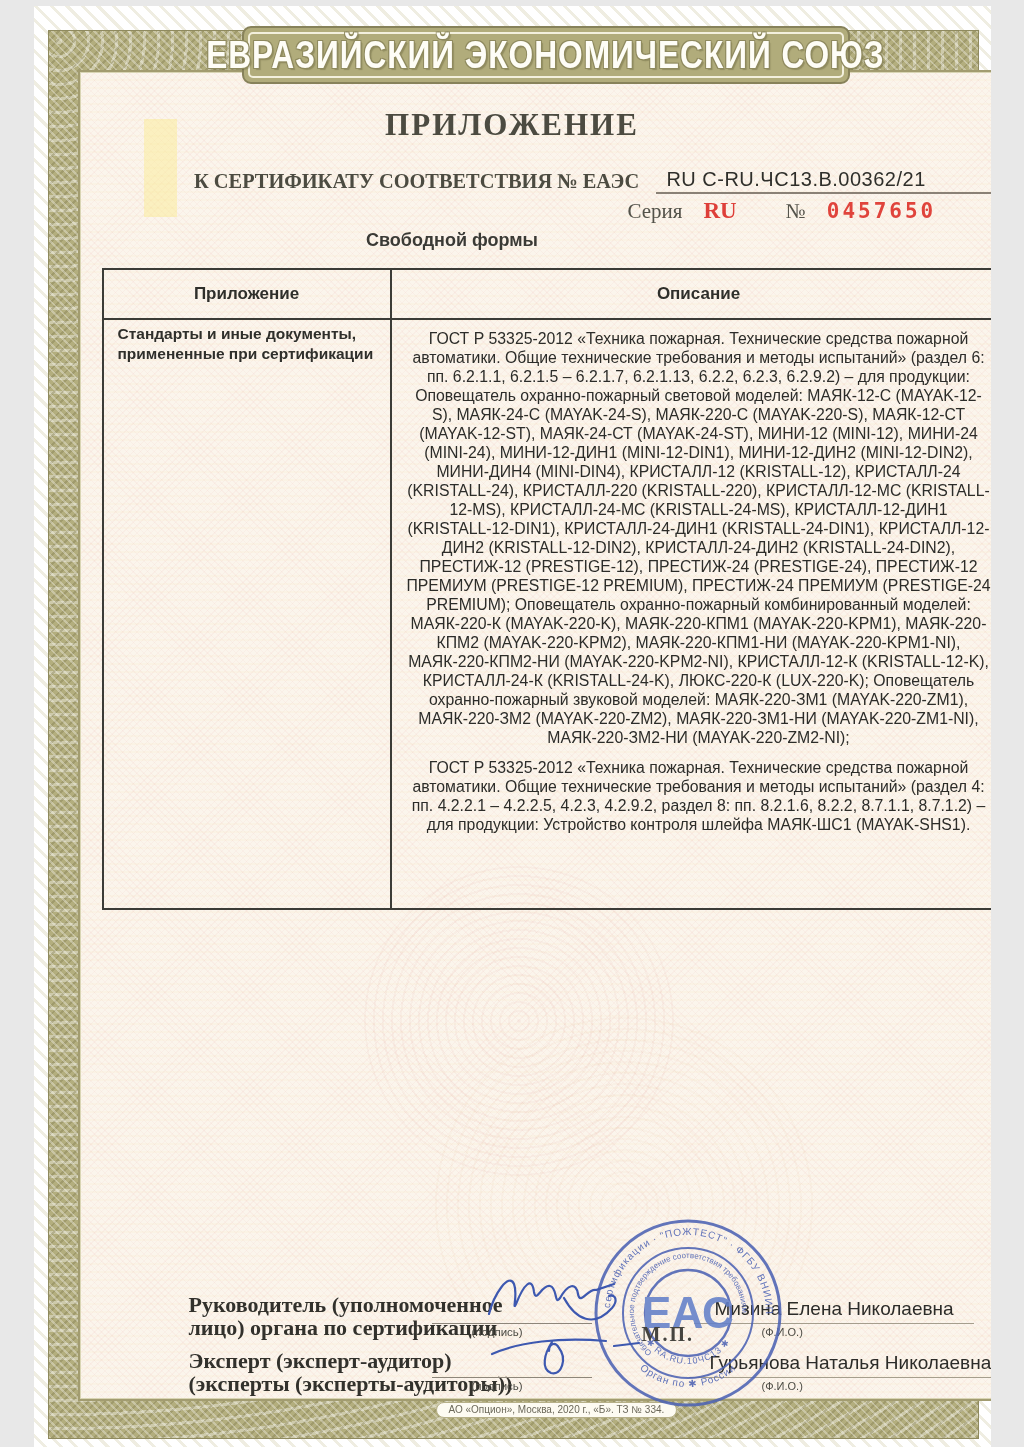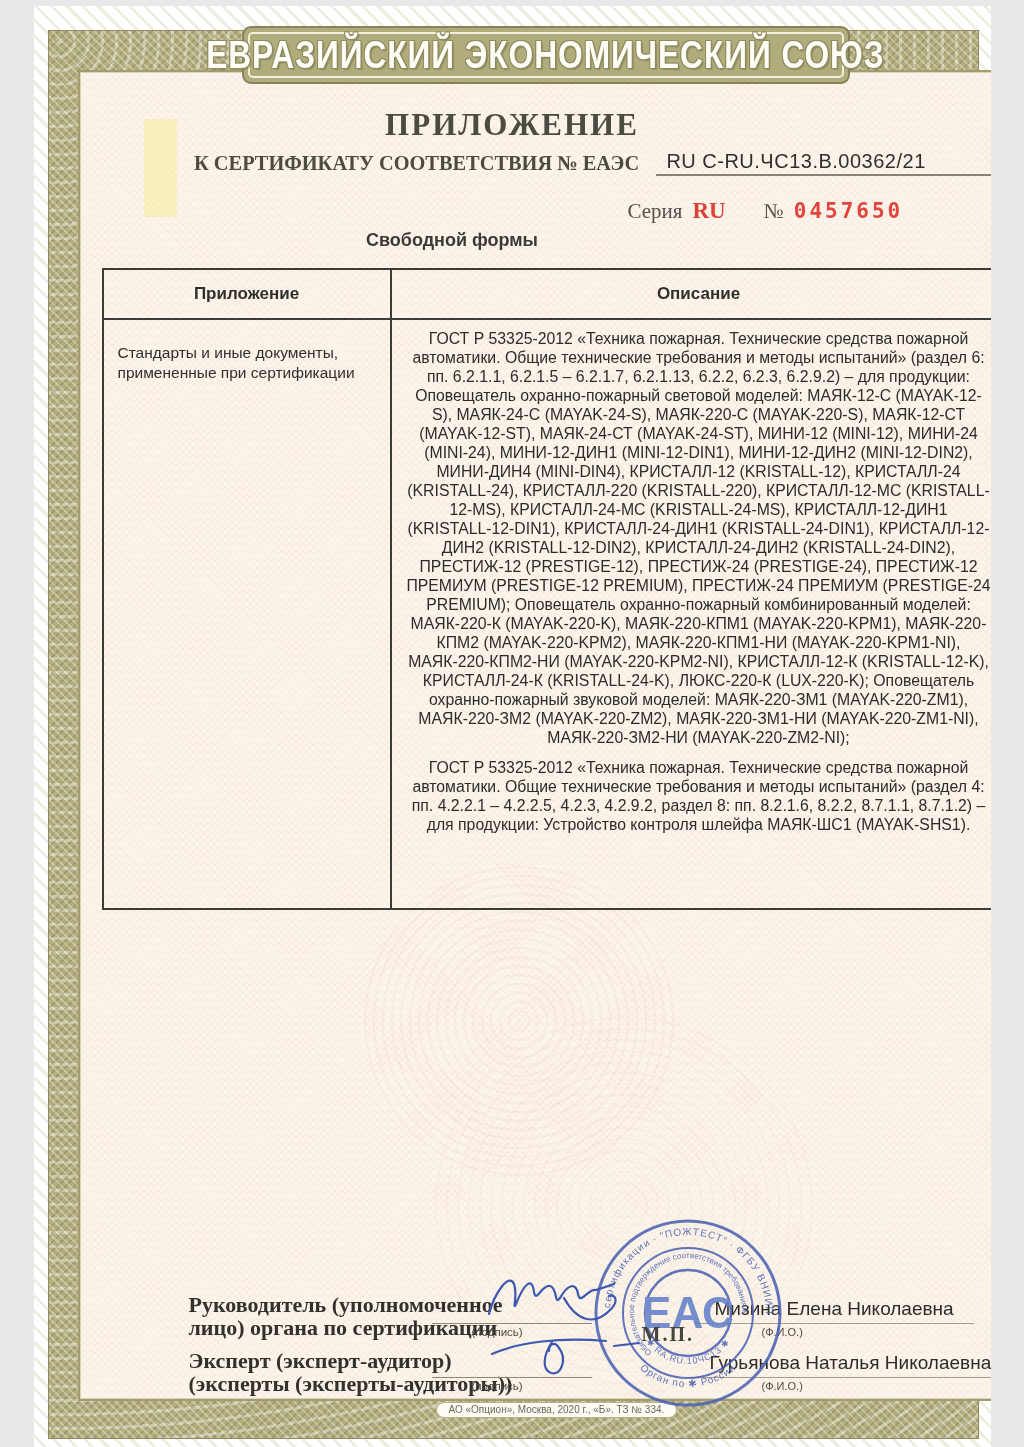--- a/index.html
+++ b/index.html
@@ -47,40 +47,40 @@
   .banner-text{
     color:#fefdf6;font-weight:800;font-size:33px;letter-spacing:1px;white-space:nowrap;
     transform:scale(0.96,1.18);
     text-shadow:1px 1px 0 #8f8a5f,-1px -1px 0 #8f8a5f,1px -1px 0 #8f8a5f,-1px 1px 0 #8f8a5f,2px 2px 1px rgba(90,85,50,.35);
   }
   
   .h-main{
     position:absolute;left:0;right:0;top:101px;text-align:center;
     font-family:"Liberation Serif",serif;font-weight:700;font-size:31px;letter-spacing:2px;color:#4c4b41;
   }
-  .cert-line{position:absolute;left:160px;top:144px;width:816px;display:flex;align-items:flex-end;}
+  .cert-line{position:absolute;left:160px;top:162px;width:816px;display:flex;align-items:flex-end;}
   .cert-label{font-family:"Liberation Serif",serif;font-weight:700;font-size:21px;color:#4c4b41;white-space:nowrap;transform:scaleX(.97);transform-origin:left;}
   .cert-number{
     flex:1;margin-left:4px;padding:0 6px 1px 10px;border-bottom:2px solid #8a8176;
     font-size:20px;color:#2f2f2b;letter-spacing:.5px;white-space:nowrap;
   }
-  .series-line{position:absolute;left:594px;top:192px;display:flex;align-items:baseline;gap:10px;}
+  .series-line{position:absolute;left:594px;top:192px;display:flex;align-items:baseline;gap:21px;}
   .series-label{font-family:"Liberation Serif",serif;font-size:21px;color:#53524a;}
   .series-value{font-family:"Liberation Serif",serif;font-weight:700;font-size:23px;color:#de3f39;margin-right:28px;}
   .num-label{font-family:"Liberation Serif",serif;font-size:21px;color:#53524a;}
   .num-value{font-family:"DejaVu Sans Mono",monospace;font-weight:700;font-size:21px;color:#e0443c;letter-spacing:3px;}
   .form-note{position:absolute;left:0;right:120px;top:224px;text-align:center;font-weight:700;font-size:18px;color:#3a3a35;}
   
   .tbl{position:absolute;left:68px;top:262px;width:906px;border:2px solid #3c3c37;background:transparent;box-sizing:border-box;}
   .tbl-head{display:grid;grid-template-columns:288px 1fr;border-bottom:2px solid #3c3c37;}
   .tbl-body{display:grid;grid-template-columns:288px 1fr;min-height:588px;}
   .th{padding:14px 8px;text-align:center;font-weight:700;font-size:17px;color:#2f2f2b;}
   .th:first-child,.td:first-child{border-right:2px solid #3c3c37;}
   .td{padding:9px 14px;box-sizing:border-box;}
-  .td.attach{font-weight:400;font-size:15.5px;line-height:20px;color:#2f2f2b;padding-top:23px;}
+  .td.attach{font-weight:700;font-size:15.5px;line-height:20px;color:#2f2f2b;padding-top:4px;}
   .td.desc{font-size:15.8px;line-height:19px;color:#2c2c29;text-align:center;}
   .td.desc p{margin:0 0 11px 0;}
   .td.desc p:last-child{margin-bottom:0;}
   
   .sig-label{position:absolute;font-family:"Liberation Serif",serif;font-weight:700;font-size:22px;color:#32312c;line-height:23px;white-space:nowrap;}
   .lbl-head{left:155px;top:1287px;}
   .lbl-expert{left:155px;top:1343px;}
   .sig-line{position:absolute;border-bottom:1.5px solid #8d867a;}
   .sl1{left:398px;top:1300px;width:160px;height:17px;}
   .sl2{left:398px;top:1354px;width:160px;height:17px;}

